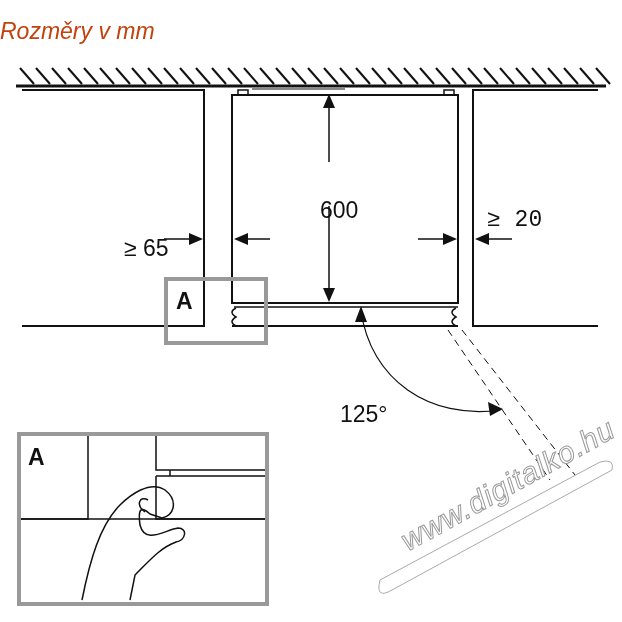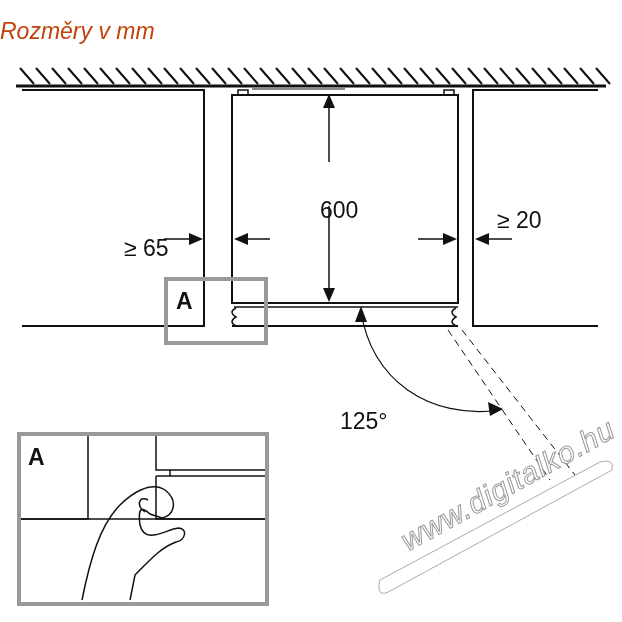--- a/index.html
+++ b/index.html
@@ -109,17 +109,17 @@
     <polyline points="156,476 265,476"></polyline>
     <polyline points="156,476 156,519 265,519"></polyline>
     <line x1="21" y1="519" x2="265" y2="519"></line>
     <path d="M82,600 C 90,560 100,525 120,505 C 130,495 150,480 165,490 C 178,500 175,515 162,518 L150,514 C 140,505 138,510 140,525 C 145,545 165,530 178,528 C 188,528 186,540 176,542 C 160,548 150,560 135,575 L130,600"></path>
     <path d="M148,500 C 140,495 135,505 145,512"></path>
   </g>
 </svg>
 
 <div class="lbl" style="left:320px;top:175px;margin-top:24px;">600</div>
 <div class="lbl" style="left:124px;top:209px;margin-top:28px;">≥ 65</div>
-<div class="lbl" style="left:497px;top:209px;">≥ 20</div>
-<div class="lbl" style="left:340px;top:403px;margin-top:7px;">125°</div>
+<div class="lbl" style="left:487px;top:209px;font-family:Liberation Mono, monospace;">≥ 20</div>
+<div class="lbl" style="left:340px;top:403px;">125°</div>
 <div class="lbl bold" style="left:176px;top:290px;">A</div>
 <div class="lbl bold" style="left:28px;top:446px;">A</div>
 <div class="wm">www.digitalko.hu</div>
 
 </body></html>

